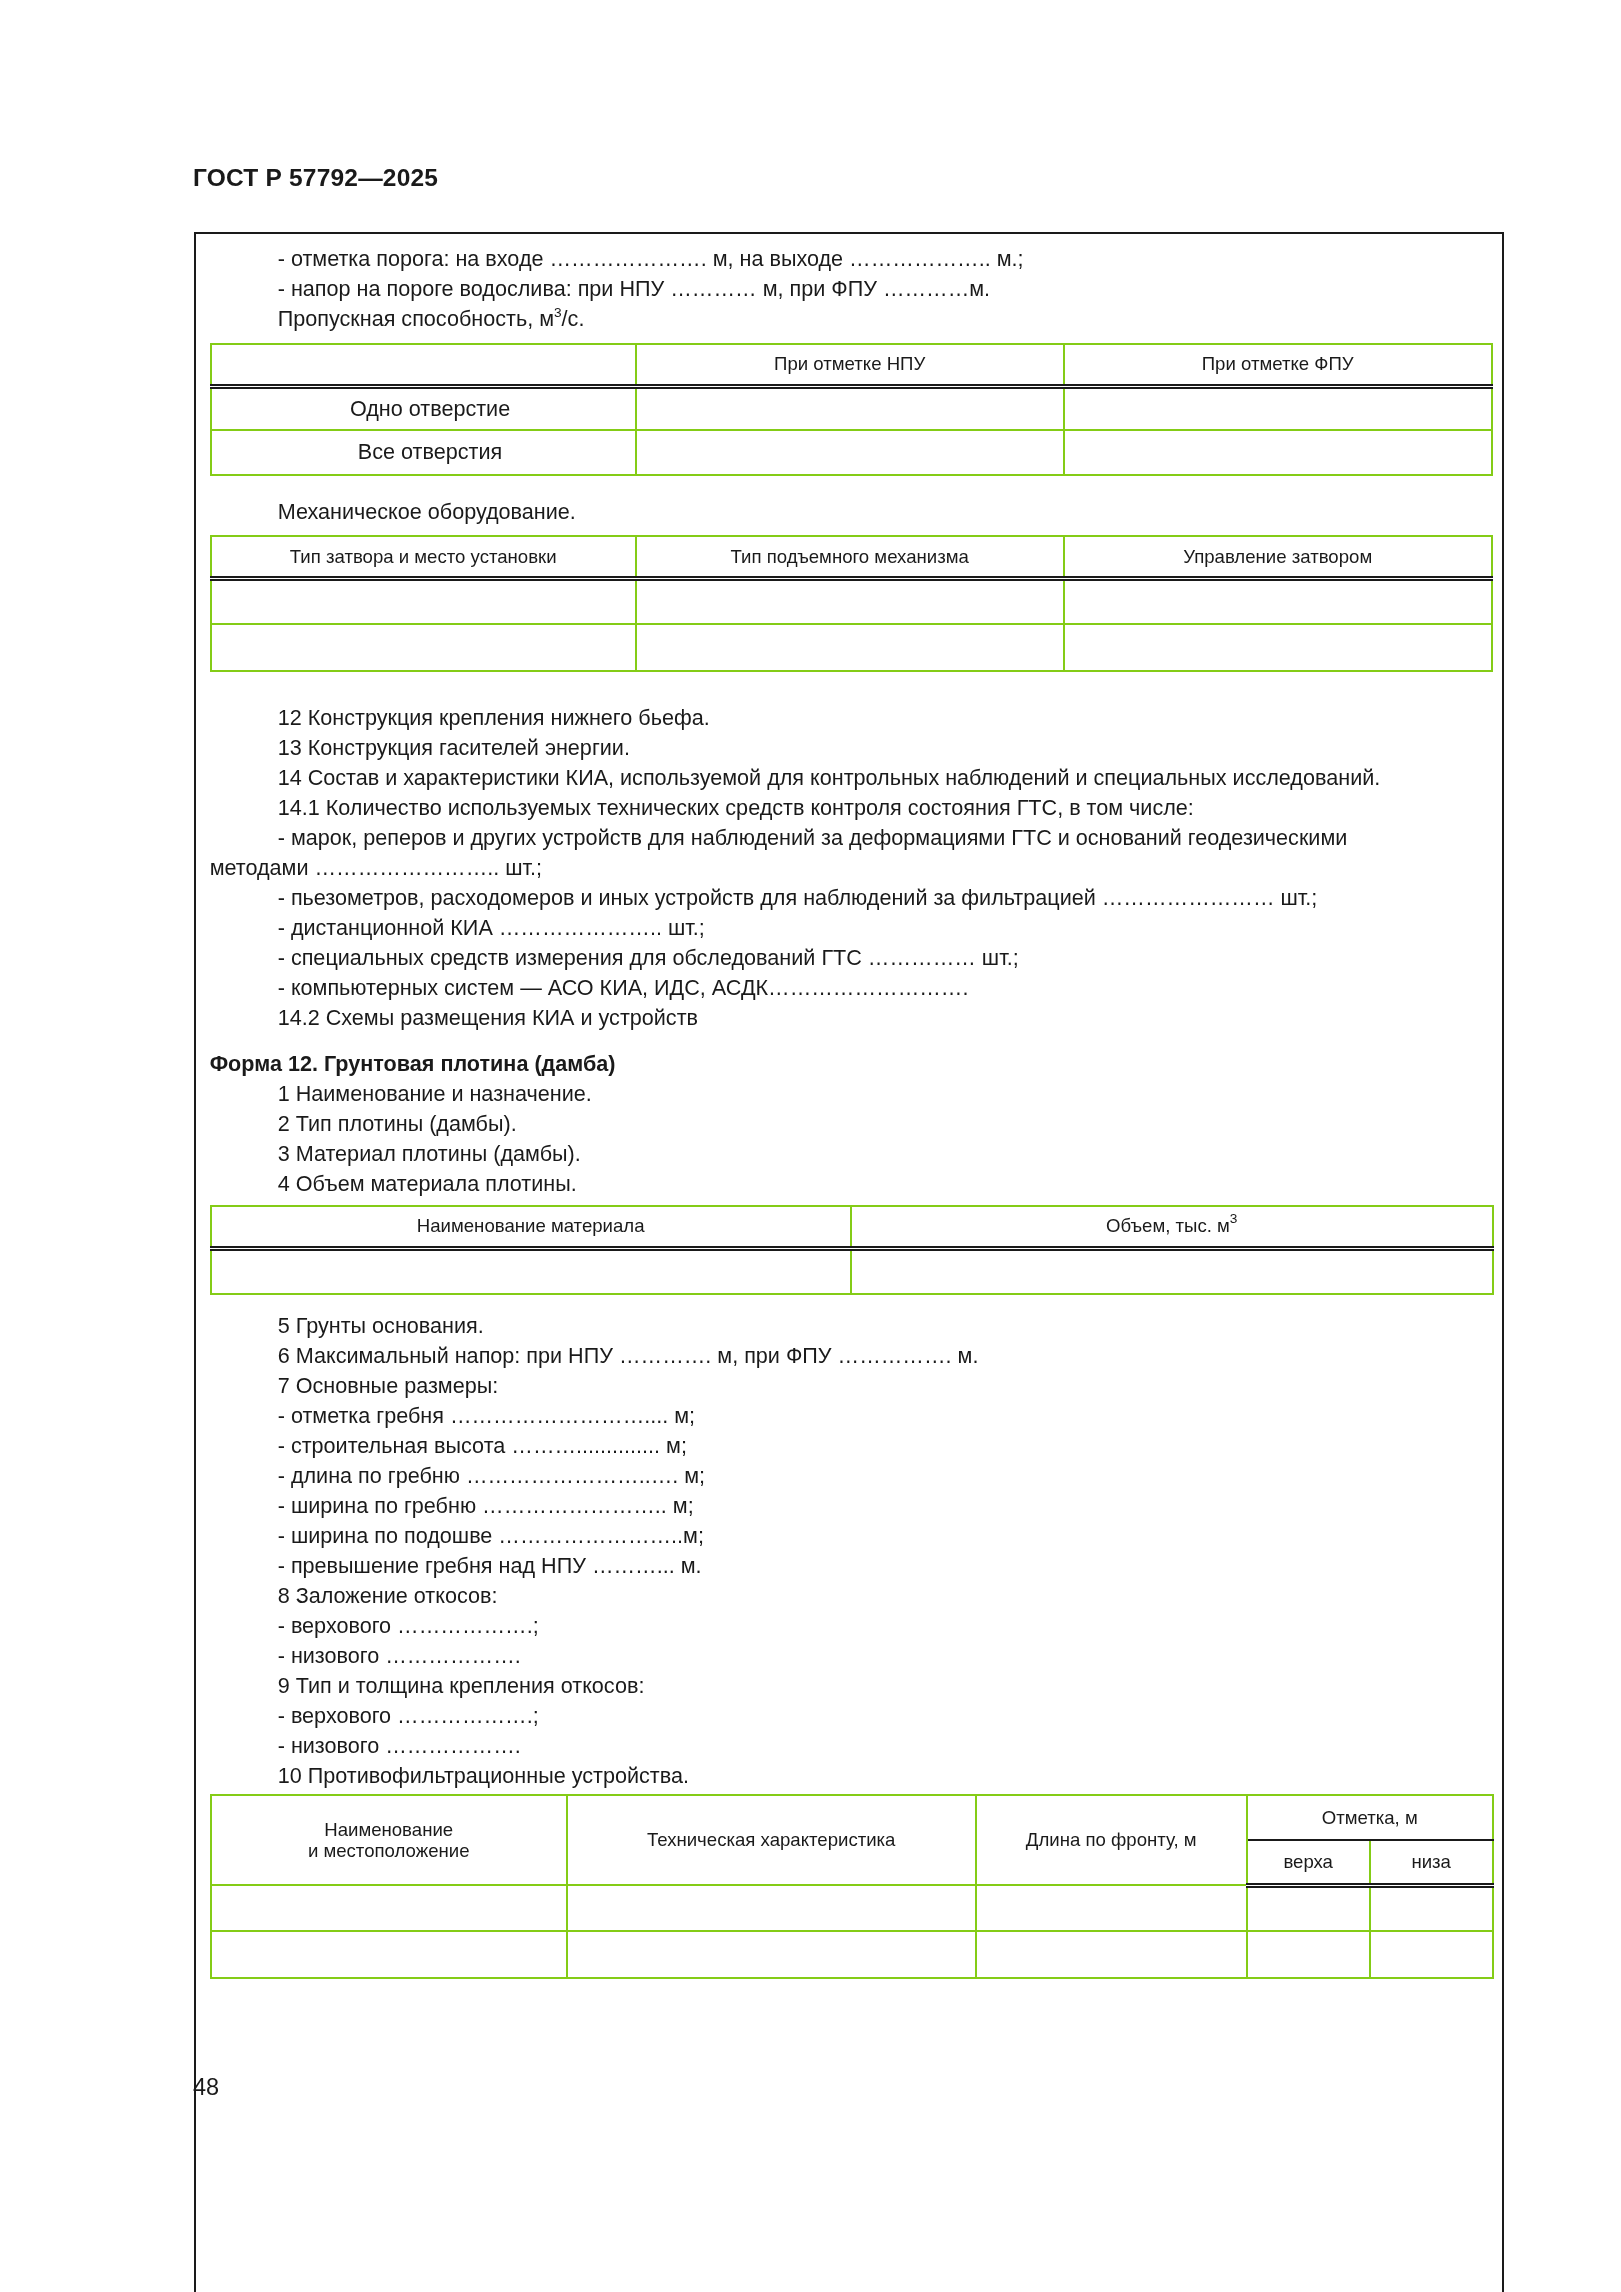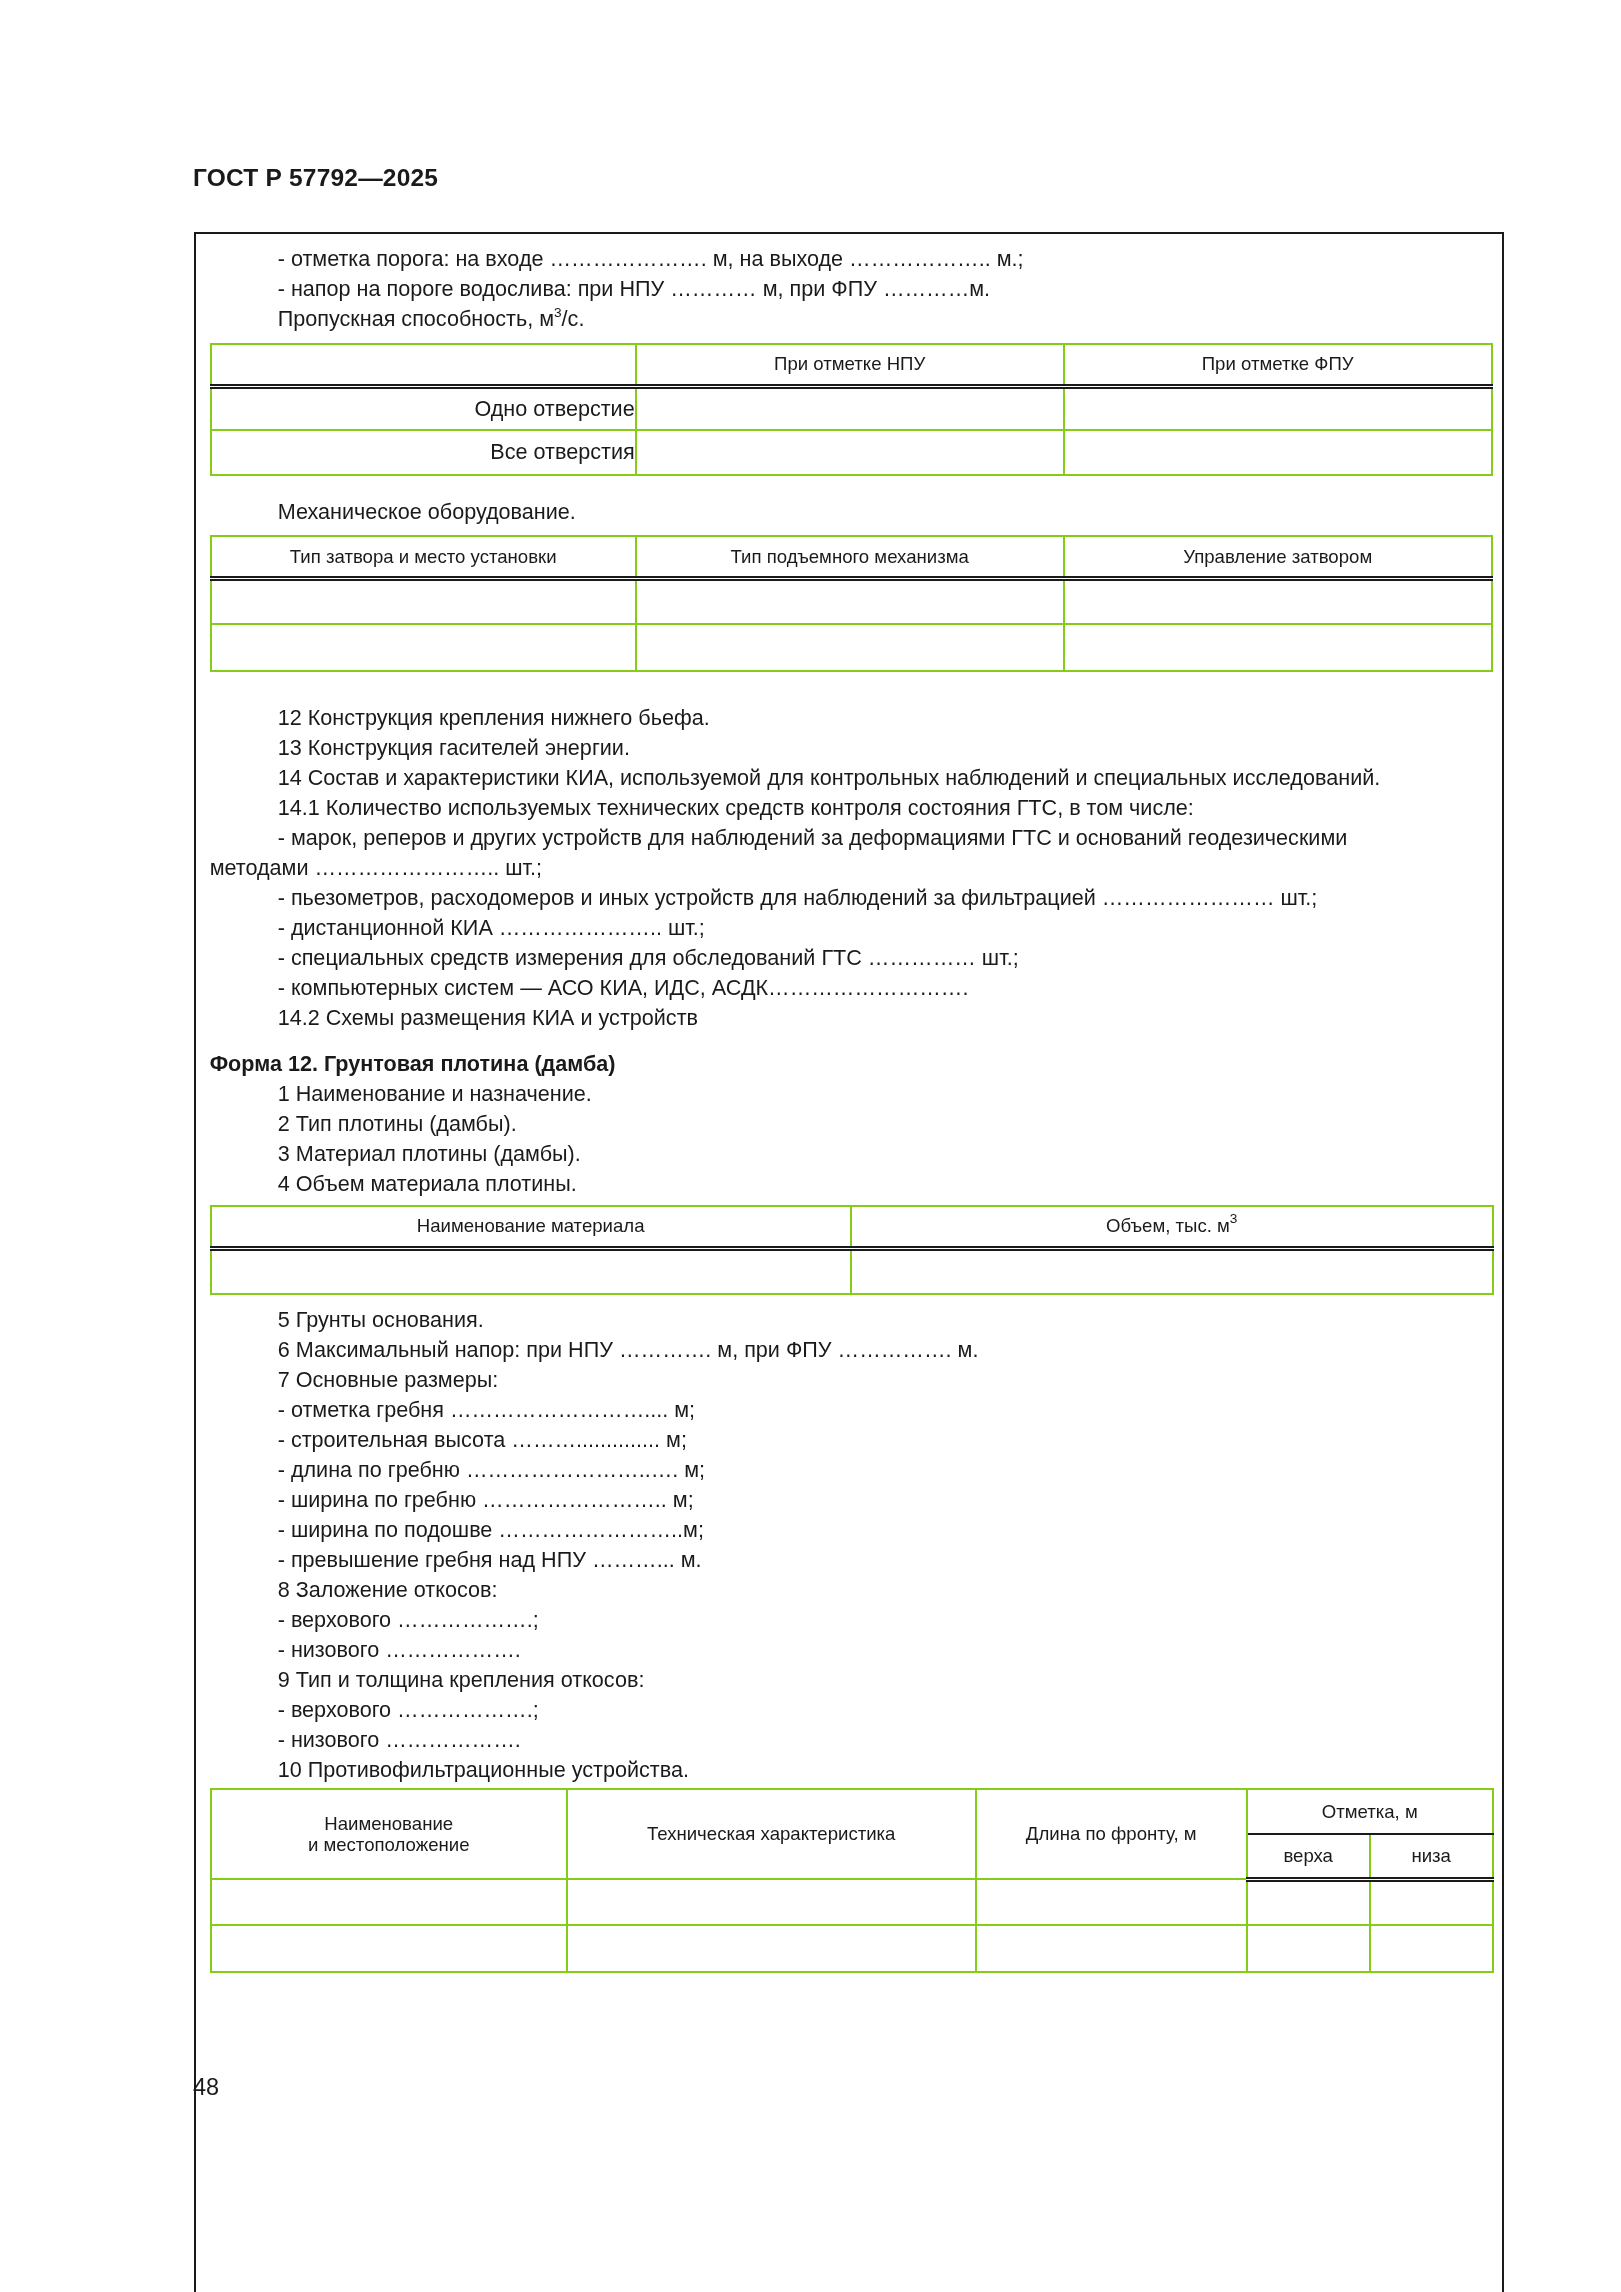--- a/index.html
+++ b/index.html
@@ -27,21 +27,21 @@
 
   table.t {
     border-collapse: collapse; width: 1282px; margin-left: 0;
     table-layout: fixed; font-size: 18.6px;
   }
   table.t td, table.t th {
     border: 2px solid #84cc16; padding: 0; font-weight: normal;
     text-align: center; vertical-align: middle;
   }
   table.t thead tr:last-child th { border-bottom: 5.9px double #1a1a1a; }
-  table.t tbody td.lbl { text-align: right; padding-left: 13.7px; font-size: 21.6px; }
+  table.t tbody td.lbl { text-align: center; padding-left: 13.7px; font-size: 21.6px; }
   table.t { border: 2.9px solid #1a1a1a; }
   .page-number {
     position: absolute; left: 193px; top: 2074px; font-size: 23.5px;
   }
 </style>
 </head>
 <body>
 
 <div class="doc-header">ГОСТ Р 57792—2025</div>
 
@@ -140,21 +140,21 @@
         </tr>
       </thead>
       <tbody>
         <tr style="height:45px">
           <td></td>
           <td></td>
         </tr>
       </tbody>
     </table>
 
-    <div style="margin-top:10px;">
+    <div style="margin-top:16px;">
       <div class="ln ind">5 Грунты основания.</div>
       <div class="ln ind">6 Максимальный напор: при НПУ …………. м, при ФПУ ……………. м.</div>
       <div class="ln ind">7 Основные размеры:</div>
       <div class="ln ind">- отметка гребня ……………………….... м;</div>
       <div class="ln ind">- строительная высота ……….............. м;</div>
       <div class="ln ind">- длина по гребню ……………………..…. м;</div>
       <div class="ln ind">- ширина по гребню …………………….. м;</div>
       <div class="ln ind">- ширина по подошве ……………………..м;</div>
       <div class="ln ind">- превышение гребня над НПУ ………... м.</div>
       <div class="ln ind">8 Заложение откосов:</div>

